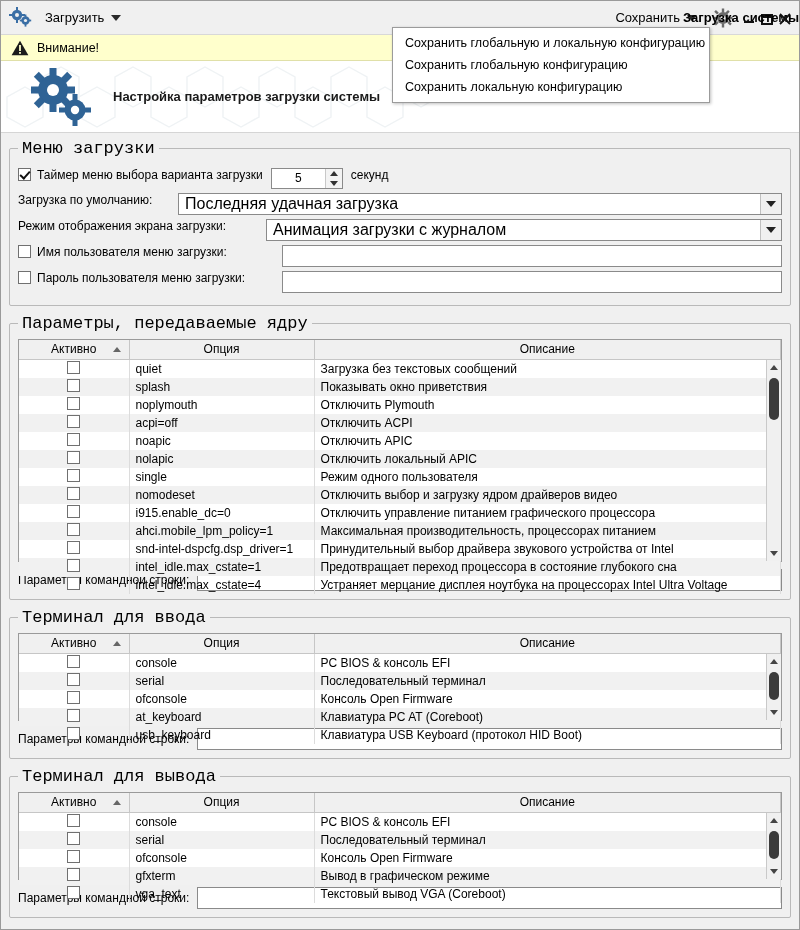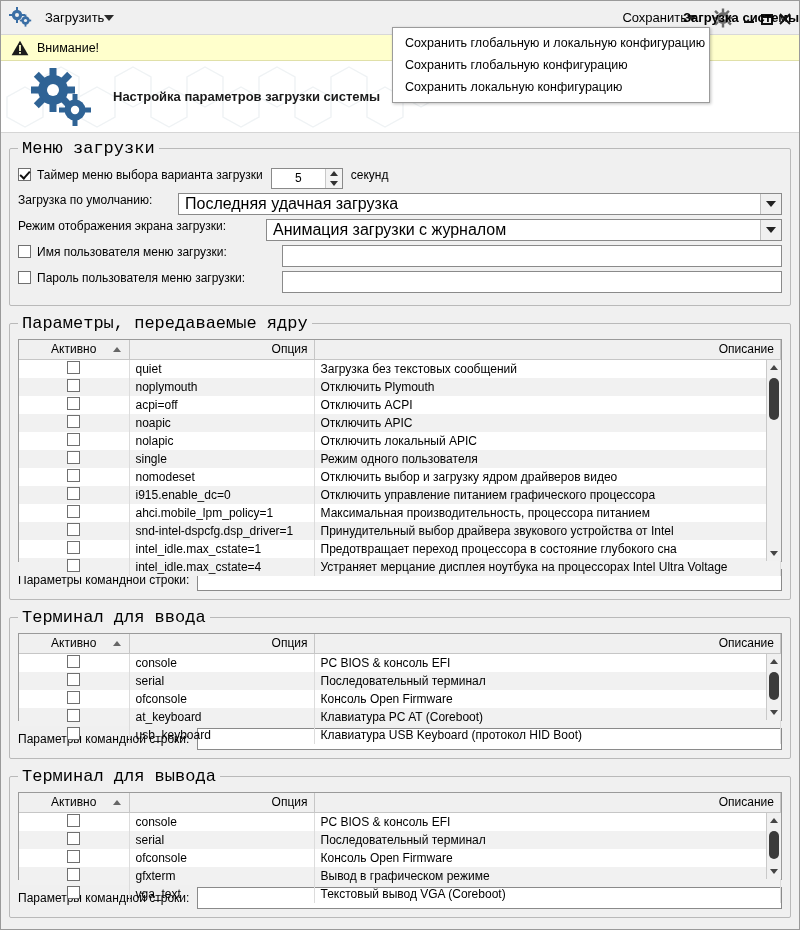--- a/index.html
+++ b/index.html
@@ -25,21 +25,21 @@
     height: 34px;
     background: #f0f0f0;
     border-bottom: 1px solid #d8d8d8;
     display: flex;
     align-items: center;
   }
   .tb-left { display: flex; align-items: center; gap: 6px; padding-left: 8px; }
   .gear-logo { width: 24px; height: 22px; position: relative; }
   .gear-logo svg { display:block; }
   .menubtn {
-    display: flex; align-items: center; gap: 0;
+    display: flex; align-items: center; gap: 7px;
     font-size: 13px; padding: 3px 6px; cursor: default;
   }
   .caret { width: 0; height: 0; border-left: 5px solid transparent; border-right: 5px solid transparent; border-top: 6px solid #2a2a2a; }
   .tb-title {
     position: absolute; left: 0; right: 0; text-align: right;
     font-size: 13px; font-weight: bold; pointer-events: none;
   }
   .tb-right { margin-left: auto; display: flex; align-items: center; gap: 10px; padding-right: 8px; }
   .gear-settings { width: 20px; height: 20px; }
   .wincontrols { display: flex; align-items: flex-end; gap: 6px; height: 14px; }
@@ -147,21 +147,21 @@
     padding-left: 5px; font-size: 12px; line-height: 20px; color: #000;
   }
 
   
   .tablewrap { position: relative; background: #fff; border: 1px solid #9a9a9a; }
   table.grid { width: 100%; border-collapse: collapse; table-layout: fixed; }
   table.grid th {
     background: #f0f0f0;
     border-right: 1px solid #c6c6c6;
     border-bottom: 1px solid #c6c6c6;
-    font-weight: normal; font-size: 12px; text-align: right;
+    font-weight: normal; font-size: 12px; text-align: center;
     padding: 2px 6px; height: 19px;
     position: relative;
   }
   table.grid th.c-active { width: 110px; text-align: center; }
   table.grid th.c-opt { width: 185px; }
   table.grid th .sortarrow {
     position: absolute; right: 8px; top: 7px;
     border-left: 4px solid transparent; border-right: 4px solid transparent; border-bottom: 5px solid #666;
   }
   table.grid td {
@@ -383,20 +383,25 @@
             </tr>
           </thead>
           <tbody>
             <tr>
                 <td class="c-active"><input type="checkbox" style=""></td>
                 <td>quiet</td>
                 <td>Загрузка без текстовых сообщений</td>
               </tr>
             <tr>
                 <td class="c-active"><input type="checkbox" style=""></td>
+                <td>splash</td>
+                <td>Показывать окно приветствия</td>
+              </tr>
+            <tr>
+                <td class="c-active"><input type="checkbox" style=""></td>
                 <td>noplymouth</td>
                 <td>Отключить Plymouth</td>
               </tr>
             <tr>
                 <td class="c-active"><input type="checkbox" style=""></td>
                 <td>acpi=off</td>
                 <td>Отключить ACPI</td>
               </tr>
             <tr>
                 <td class="c-active"><input type="checkbox" style=""></td>
@@ -419,21 +424,21 @@
                 <td>Отключить выбор и загрузку ядром драйверов видео</td>
               </tr>
             <tr>
                 <td class="c-active"><input type="checkbox" style=""></td>
                 <td>i915.enable_dc=0</td>
                 <td>Отключить управление питанием графического процессора</td>
               </tr>
             <tr>
                 <td class="c-active"><input type="checkbox" style=""></td>
                 <td>ahci.mobile_lpm_policy=1</td>
-                <td>Максимальная производительность, процессора питанием</td>
+                <td>Максимальная производительность, процессорах питанием</td>
               </tr>
             <tr>
                 <td class="c-active"><input type="checkbox" style=""></td>
                 <td>snd-intel-dspcfg.dsp_driver=1</td>
                 <td>Принудительный выбор драйвера звукового устройства от Intel</td>
               </tr>
             <tr>
                 <td class="c-active"><input type="checkbox" style=""></td>
                 <td>intel_idle.max_cstate=1</td>
                 <td>Предотвращает переход процессора в состояние глубокого сна</td>

